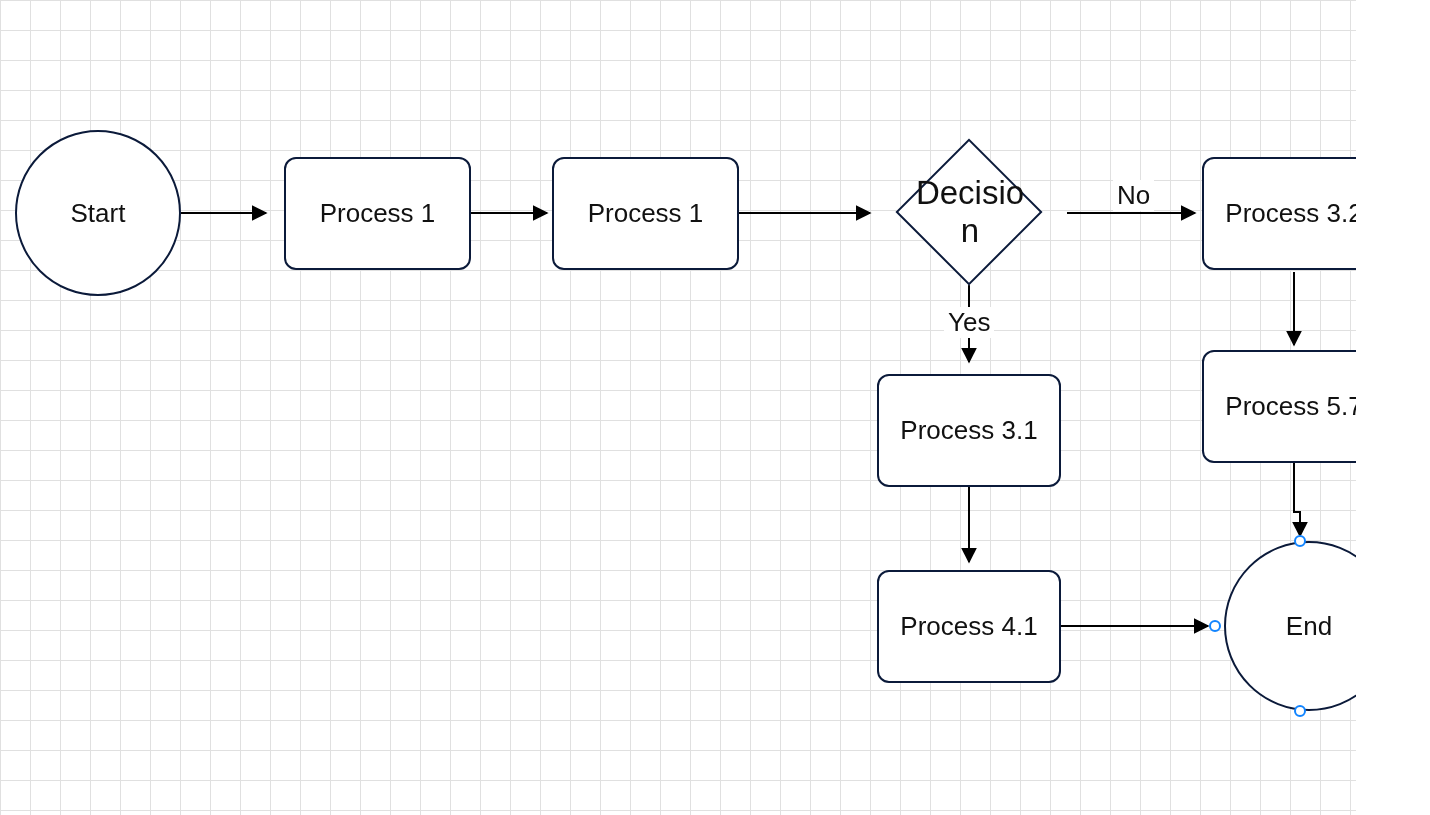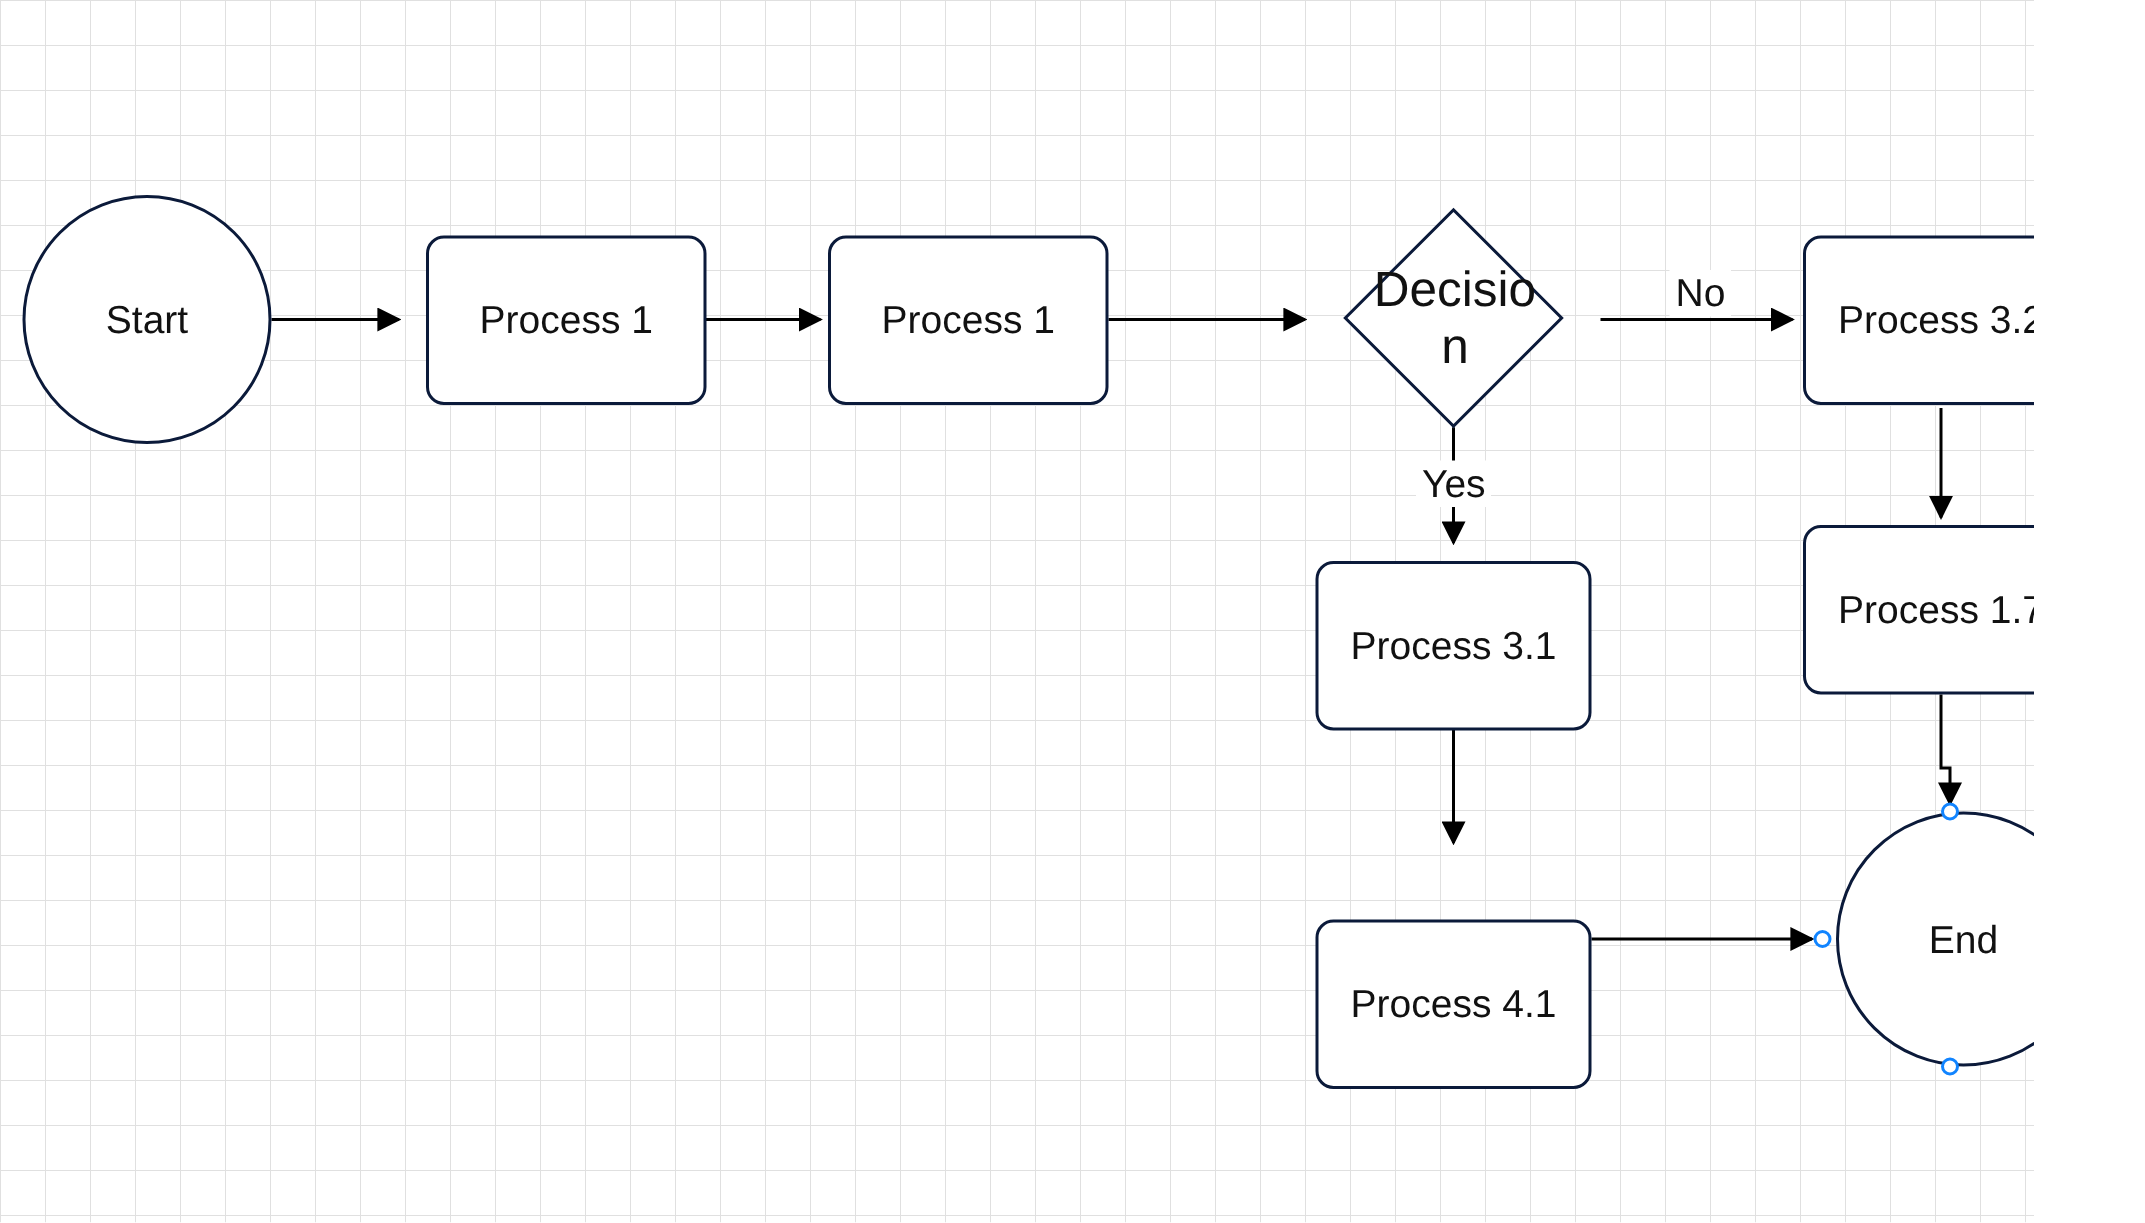--- a/index.html
+++ b/index.html
@@ -131,26 +131,26 @@
 n</div>
 
   <div class="node rect" style="left:877px; top:374px; width:184px; height:113px;">
     <span>Process 3.1</span>
   </div>
 
   <div class="node rect" style="left:1202px; top:157px; width:184px; height:113px;">
     <span>Process 3.2</span>
   </div>
 
-  <div class="node rect" style="left:877px; top:570px; width:184px; height:113px;margin-top:43px;">
+  <div class="node rect" style="left:877px; top:570px; width:184px; height:113px;">
     <span>Process 4.1</span>
   </div>
 
   <div class="node rect" style="left:1202px; top:350px; width:184px; height:113px;">
-    <span>Process 1.7</span>
+    <span>Process 5.7</span>
   </div>
 
   <div class="node circle" style="left:1224px; top:541px; width:170px; height:170px;">
     <span>End</span>
   </div>
 
   <div class="handle" style="left:1300px; top:541px;"></div>
   <div class="handle" style="left:1300px; top:711px;"></div>
   <div class="handle" style="left:1215px; top:626px;"></div>
   <div class="handle" style="left:1385px; top:626px;"></div>

